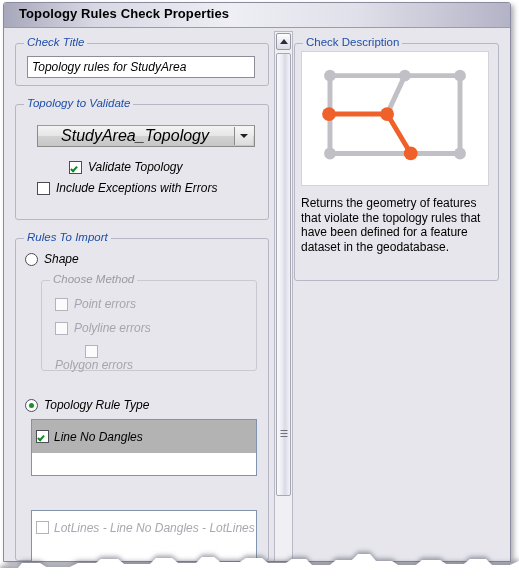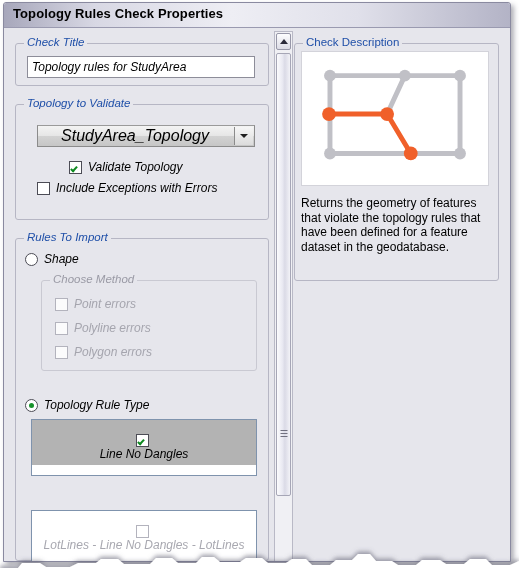--- a/index.html
+++ b/index.html
@@ -19,21 +19,21 @@
     box-shadow:3px 3px 5px rgba(80,80,95,.45);
     overflow:hidden;
   }
   #titlebar{
     position:absolute;left:0;top:0;right:0;height:24px;
     background:linear-gradient(to right,#a7a7bb 0%,#d8d8e4 18%,#eeeef4 45%,#e0e0ea 70%,#b3b3c6 100%);
     border-bottom:1px solid #9a9ab0;
     border-radius:2px 2px 0 0;
   }
   #titlebar .ttl{
-    position:absolute;left:9px;top:3px;
+    position:absolute;left:15px;top:3px;
     font-size:13px;font-weight:bold;color:#000;
     letter-spacing:.1px;white-space:nowrap;
   }
 
   #body{
     position:absolute;left:0;top:25px;right:0;bottom:0;
     background:#e6e6ec;
   }
 
   
@@ -120,21 +120,21 @@
   .rbrow .rl{font-size:12px;color:#000;}
 
   
   .listbox{
     position:absolute;box-sizing:border-box;
     background:#fff;border:1px solid #7f93ad;
     overflow:hidden;
   }
   .lrow{
     height:17px;display:flex;align-items:center;
-    padding:14px 2px;font-size:12px;color:#000;white-space:nowrap;flex-direction:column;
+    padding:8px 2px;font-size:12px;color:#000;white-space:nowrap;
   }
   .lrow.sel{background:#b3b3b3;}
   .lrow .lbx{
     width:13px;height:13px;box-sizing:border-box;background:#fff;
     border:1px solid #4c4c55;position:relative;margin:0 5px 0 2px;flex:0 0 auto;
   }
   .lrow .lbx.on::after{
     content:"";position:absolute;left:2px;top:3px;width:4px;height:7px;
     box-sizing:border-box;border:solid #0e8a20;border-width:0 2px 2px 0;
     transform:rotate(42deg);
@@ -240,21 +240,21 @@
           <div class="lbl" style="background:#e6e6ec;">Choose Method</div>
 
           <div class="cbrow dis" style="left:14px;top:24px;">
             <span class="cbox dis"></span>
             <span class="cl">Point errors</span>
           </div>
           <div class="cbrow dis" style="left:14px;top:48px;">
             <span class="cbox dis"></span>
             <span class="cl">Polyline errors</span>
           </div>
-          <div class="cbrow dis" style="left:14px;top:72px;">
+          <div class="cbrow dis" style="left:14px;top:72px;flex-direction:column;">
             <span class="cbox dis"></span>
             <span class="cl">Polygon errors</span>
           </div>
         </div>
 
         <div class="rbrow" style="left:10px;top:167px;">
           <span class="radio on"></span>
           <span class="rl">Topology Rule Type</span>
         </div>
 

